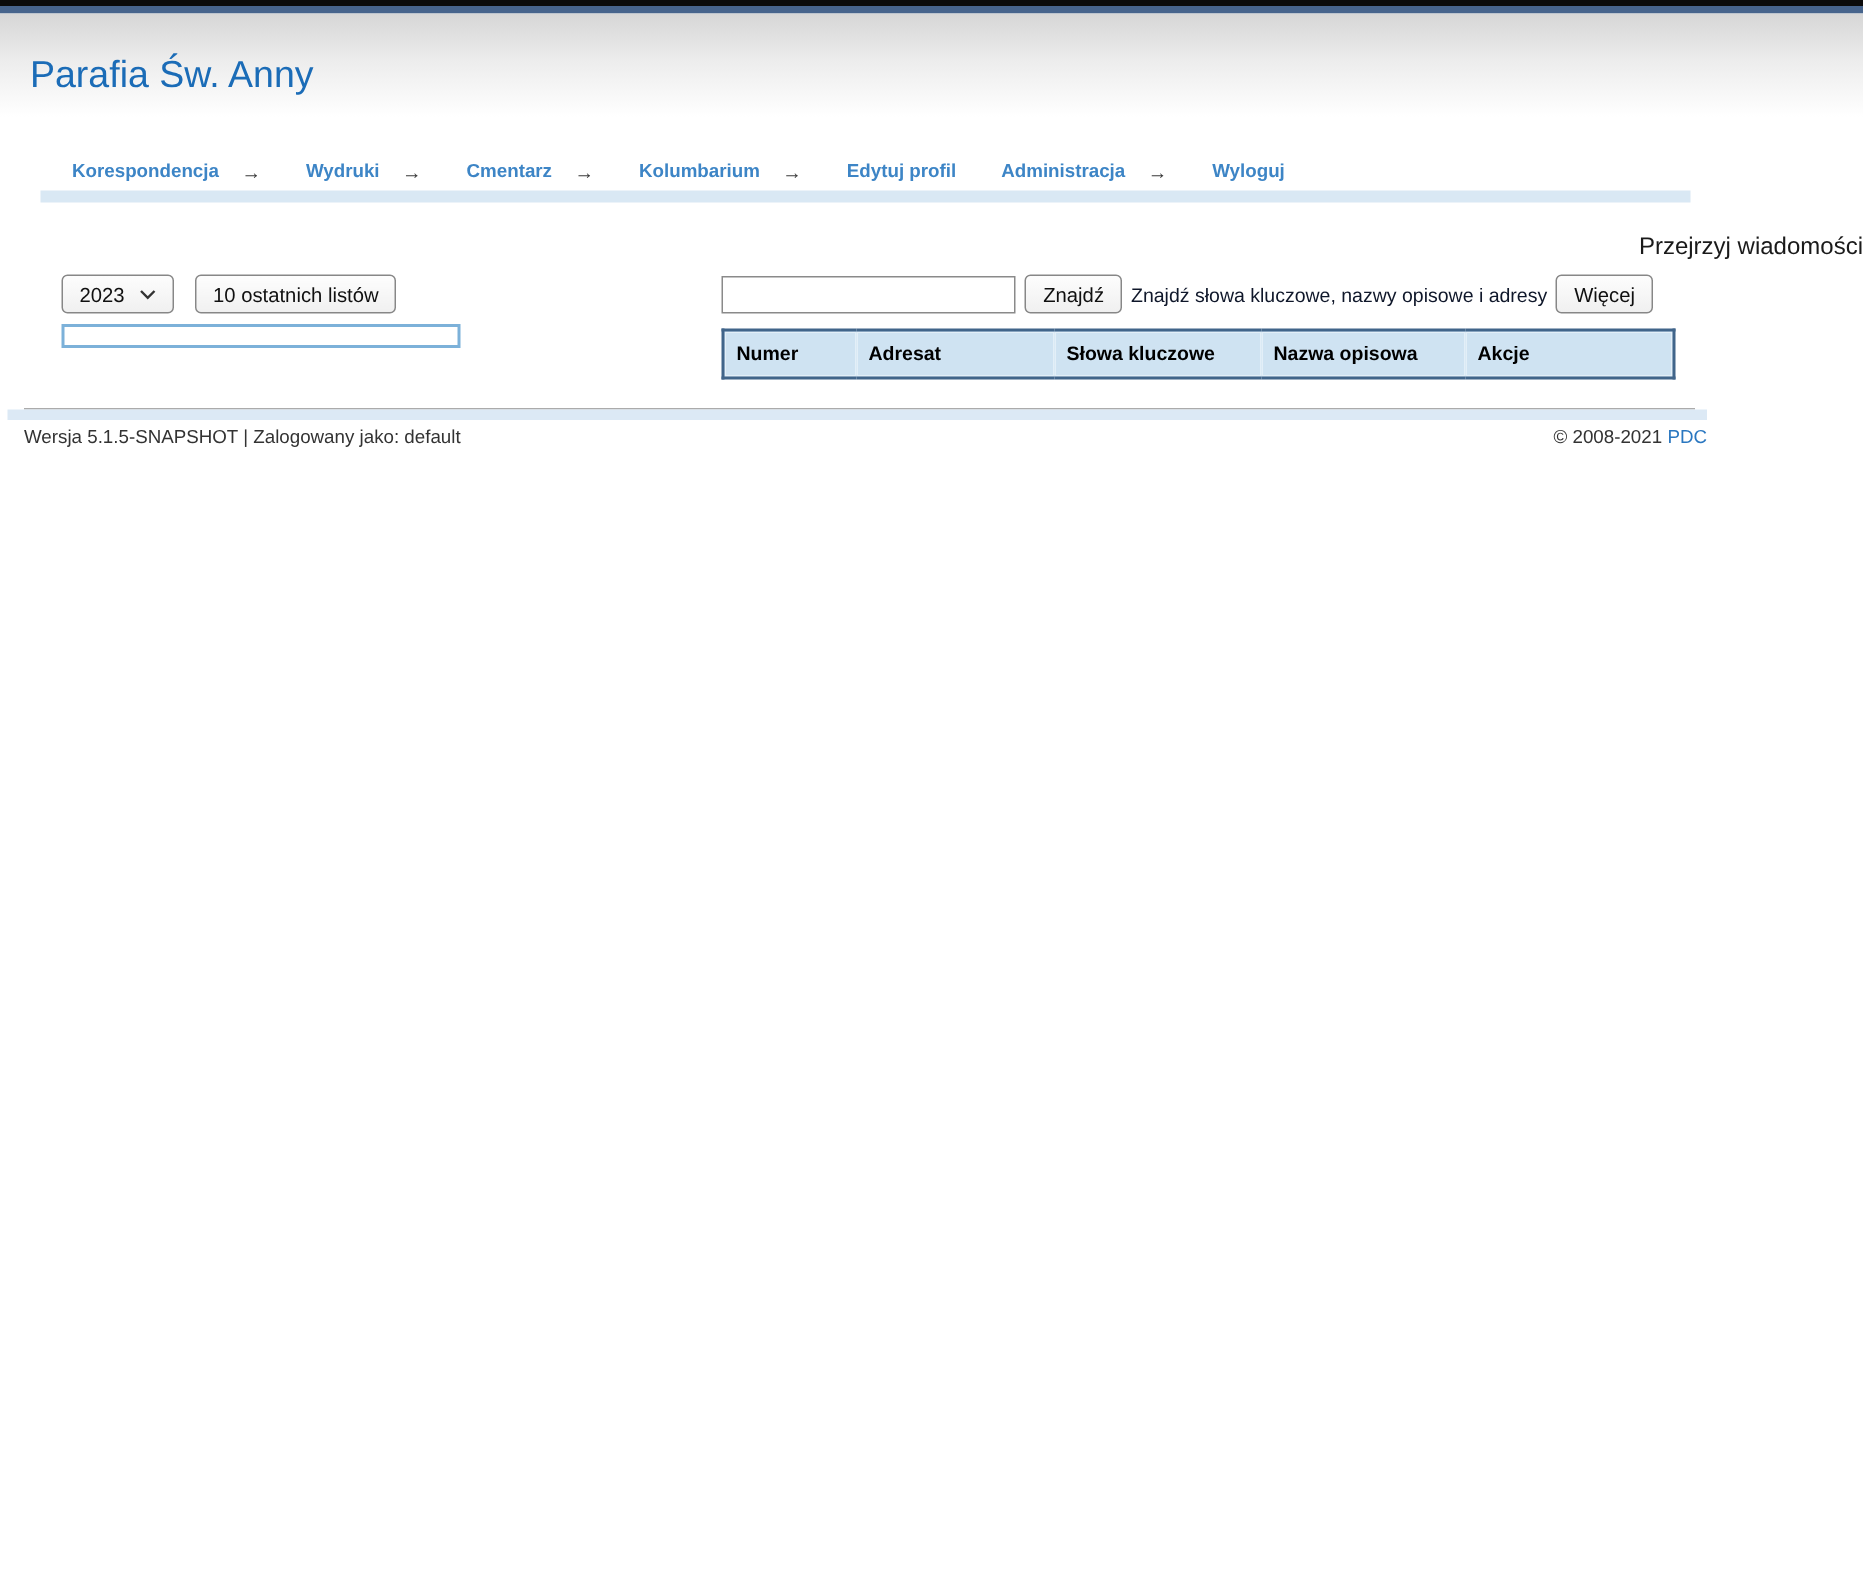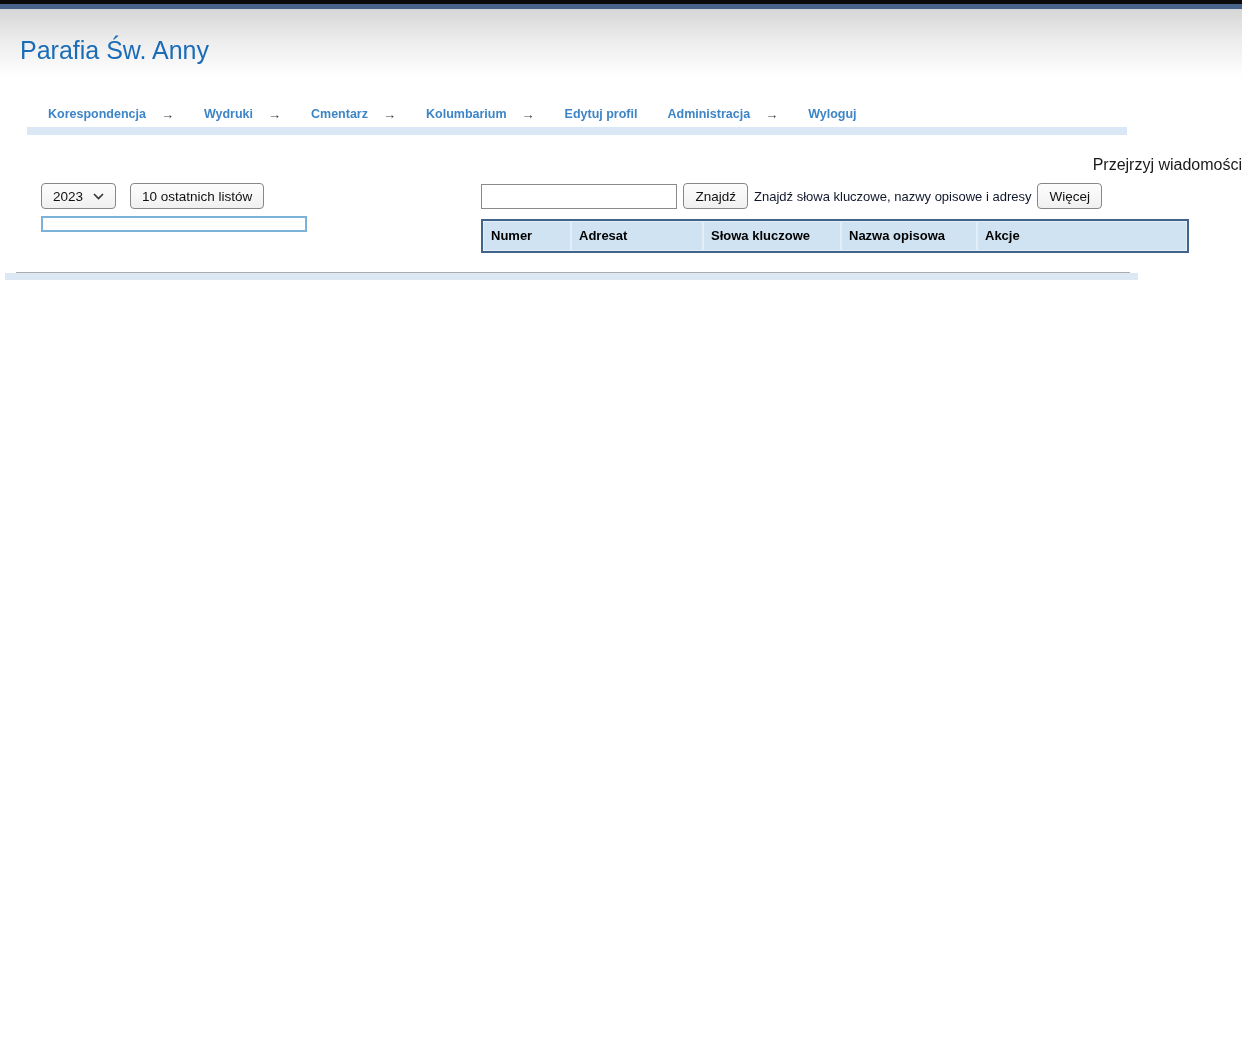--- a/index.html
+++ b/index.html
@@ -107,21 +107,21 @@
     background: #ffffff;
     padding: 0 4px;
     font-size: 13px;
     outline: none;
   }
   .search-hint { font-size: 13px; color: #0f172a; white-space: nowrap; }
 
   
   .msg-table {
     margin-top: 10px;
-    width: 708px;
+    width: 636px;
     border-collapse: collapse;
     border: 2px solid #41658a;
   }
   .msg-table th {
     background: #cfe3f2;
     box-shadow: inset 0 0 0 1px #e3eff8;
     font-size: 13px;
     font-weight: bold;
     color: #000;
     text-align: left;
@@ -237,13 +237,20 @@
         </thead>
         <tbody></tbody>
       </table>
     </div>
   </div>
 </div>
 
 <div class="footer">
   <div class="footer-divider"></div>
   <div class="footer-strip"></div>
+  <div class="footer-row">
+    <span>Wersja 5.1.5-SNAPSHOT | Zalogowany jako: default</span>
+    <span>
+      <span>© 2008-2021</span>
+      <a class="footer-link">PDC</a>
+    </span>
+  </div>
 </div>
 
 </body></html>

